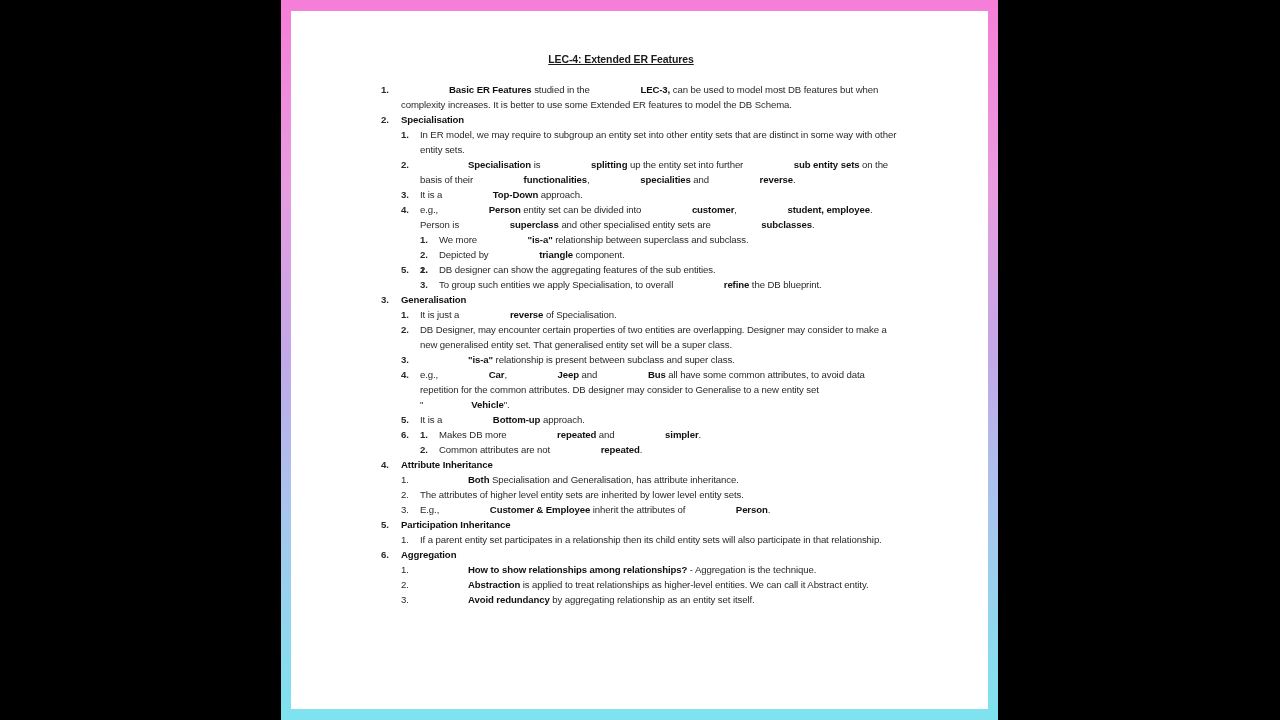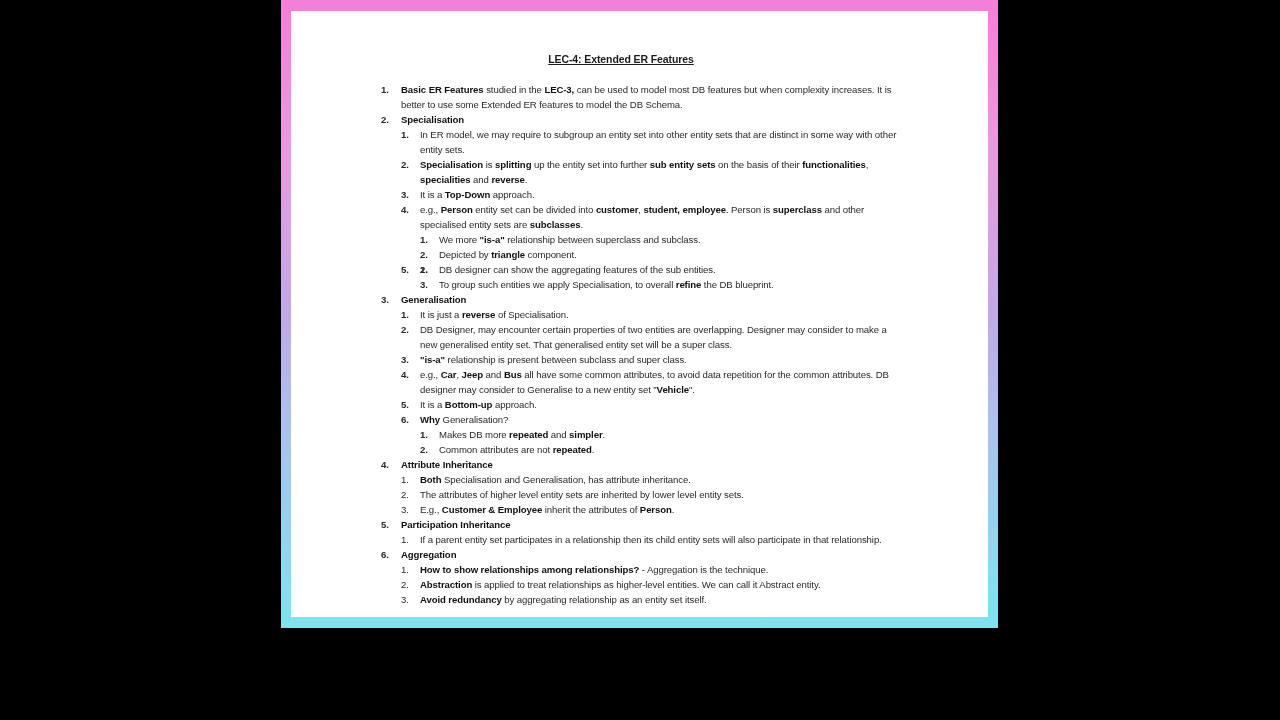--- a/index.html
+++ b/index.html
@@ -1,30 +1,30 @@
 <!DOCTYPE html>
 <html><head>
 <meta charset="utf-8">
 <style>
   html, body { margin:0; padding:0; }
   body { width:1280px; height:720px; background:#000; position:relative; overflow:hidden; font-family:"Liberation Sans", sans-serif; }
-  .frame { position:absolute; left:281px; top:0; width:717px; height:628px;
+  .frame { position:absolute; left:281px; top:0; width:717px; height:720px;
     background: linear-gradient(180deg, #f57ed8 0%, #e99be0 25%, #c1a9e8 50%, #a9c4ee 70%, #7ee3ef 100%); }
   .page { position:absolute; left:10px; top:11px; right:10px; bottom:11px; background:#fff; }
   .doc { position:absolute; left:90px; top:41px; width:520px; color:#2a2a2a; font-size:9.6px; line-height:15px; letter-spacing:-0.1px; }
   .title { text-align:center; font-weight:bold; text-decoration:underline; font-size:10.5px; margin-left:-40px; margin-bottom:15px; color:#1a1a1a; }
   ol { margin:0; padding:0; list-style:none; }
   li { position:relative; }
   .l1 > li { padding-left:20px; }
   .l2 > li { padding-left:19px; }
   .l3 > li { padding-left:19px; }
   .num { position:absolute; left:0; top:0; font-weight:bold; }
   .plain-num .num { font-weight:normal; }
   .l2 { margin-left:0; }
-  b { font-weight:bold; color:#111; }
+  b { font-weight:bold; color:#111;margin-left:48px; }
   .head { font-weight:bold; color:#111; }
 </style>
 </head>
 <body>
 
 <div class="frame">
   <div class="page">
     <div class="doc">
       <div class="title">LEC-4: Extended ER Features</div>
       <ol class="l1" id="root-list">
@@ -99,21 +99,20 @@
               <li>
                 <span class="num">4.</span>
                 <div><span>e.g., </span><b>Car</b><span>, </span><b>Jeep</b><span> and </span><b>Bus</b><span> all have some common attributes, to avoid data repetition for the common attributes. DB designer may consider to Generalise to a new entity set "</span><b>Vehicle</b><span>".</span></div>
               </li>
               <li>
                 <span class="num">5.</span>
                 <div><span>It is a </span><b>Bottom-up</b><span> approach.</span></div>
               </li>
               <li>
                 <span class="num">6.</span>
-                <div><b>Why</b><span> Generalisation?</span></div>
                 <ol class="l3">
                   <li>
                     <span class="num">1.</span>
                     <div><span>Makes DB more </span><b>repeated</b><span> and </span><b>simpler</b><span>.</span></div>
                   </li>
                   <li>
                     <span class="num">2.</span>
                     <div><span>Common attributes are not </span><b>repeated</b><span>.</span></div>
                   </li>
                 </ol>

